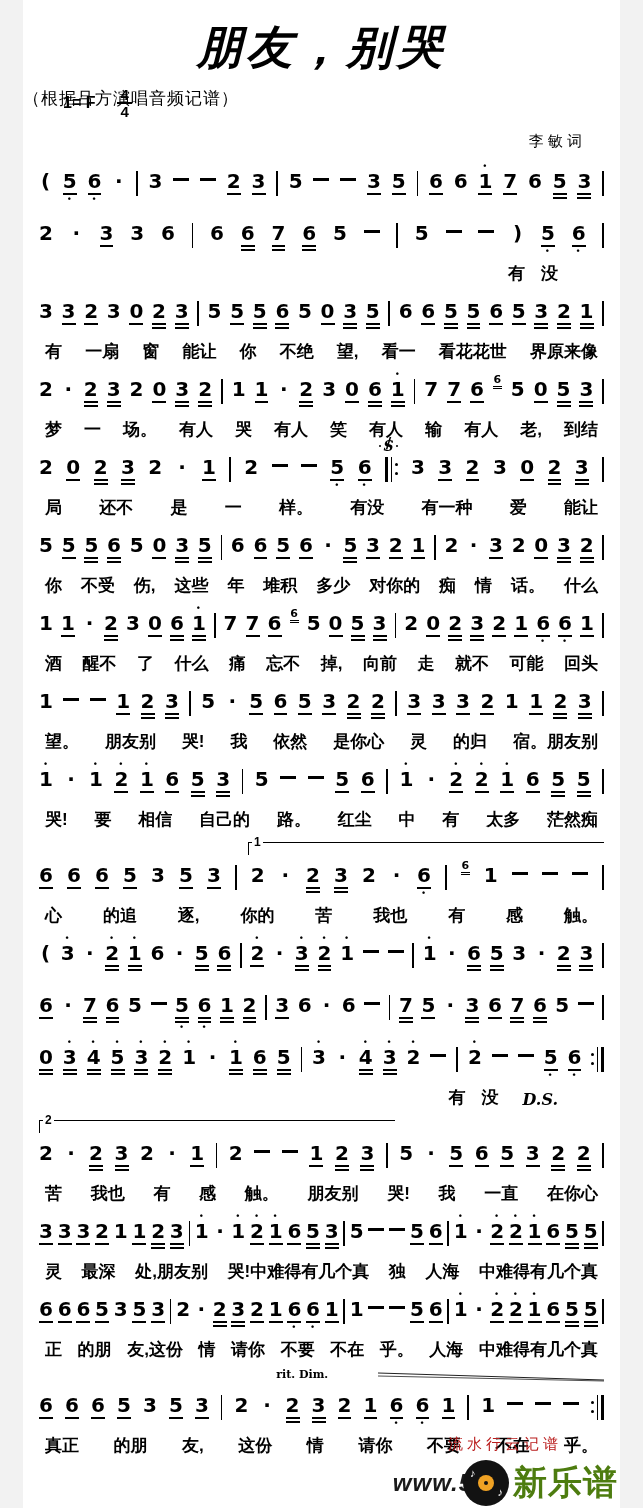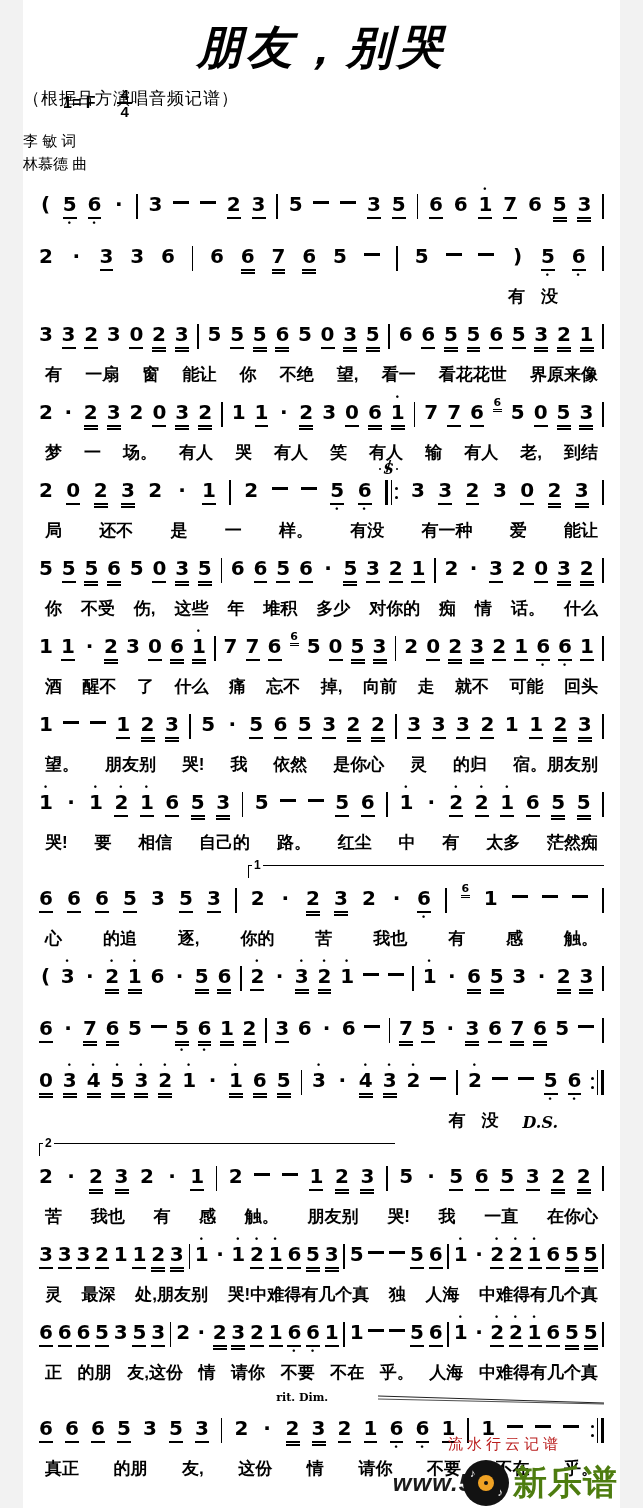--- a/index.html
+++ b/index.html
@@ -7,21 +7,21 @@
         font-family:"Liberation Sans",sans-serif;color:#000;overflow:hidden;}
   
   .hdr{padding-top:22px;}
   .title{text-align:center;font-family:"DejaVu Serif",serif;font-style:italic;font-weight:700;
          font-size:46px;letter-spacing:4px;line-height:1.1;}
   .hdr-row{position:relative;height:46px;margin-top:8px;}
   .keysig{position:absolute;left:40px;top:6px;font-weight:700;font-size:16px;display:flex;align-items:center;gap:22px;}
   .frac{display:inline-flex;flex-direction:column;align-items:center;font-size:15px;font-weight:700;line-height:1.05;}
   .frac .n{border-bottom:2px solid #000;padding:0 3px;}
   .subtitle{text-align:left;font-size:17px;letter-spacing:1px;padding-top:6px;}
-  .credits{padding-right:38px;font-size:15px;line-height:1.55;margin-top:2px;}
+  .credits{text-align:right;padding-right:38px;font-size:15px;line-height:1.55;margin-top:2px;}
   
   .score{padding:10px 16px 0 16px;}
   .system{margin-bottom:7px;}
   .pre{position:relative;height:18px;}
   .bracket{position:absolute;top:4px;border-top:1.5px solid #000;border-left:1.5px solid #000;height:12px;}
   .bracket b{position:absolute;top:-8px;left:3px;font-size:12px;font-weight:700;background:#fff;padding:0 2px;}
   .rit{position:absolute;left:42%;top:0;font-family:"DejaVu Serif",serif;font-weight:700;font-size:11px;}
   .dimline{position:absolute;right:0;top:3px;width:40%;height:12px;}
   .notes-row{display:flex;justify-content:space-between;align-items:flex-start;}
   .note{display:inline-flex;flex-direction:column;align-items:center;min-width:13px;}
@@ -68,21 +68,20 @@
         <span>1= F</span>
         <span class="frac">
           <span class="n">4</span>
           <span>4</span>
         </span>
       </div>
       <div class="subtitle">（根据吕方演唱音频记谱）</div>
     </div>
     <div class="credits">
       <div>李  敏 词</div>
-      <div>林慕德 曲</div>
     </div>
   </div>
 
   <div class="score" id="systems">
       <div class="system">
         <div class="notes-row">
           <span class="note paren">
             <span class="da"></span>
             <span class="dg">(</span>
             <span class="uls"></span>

